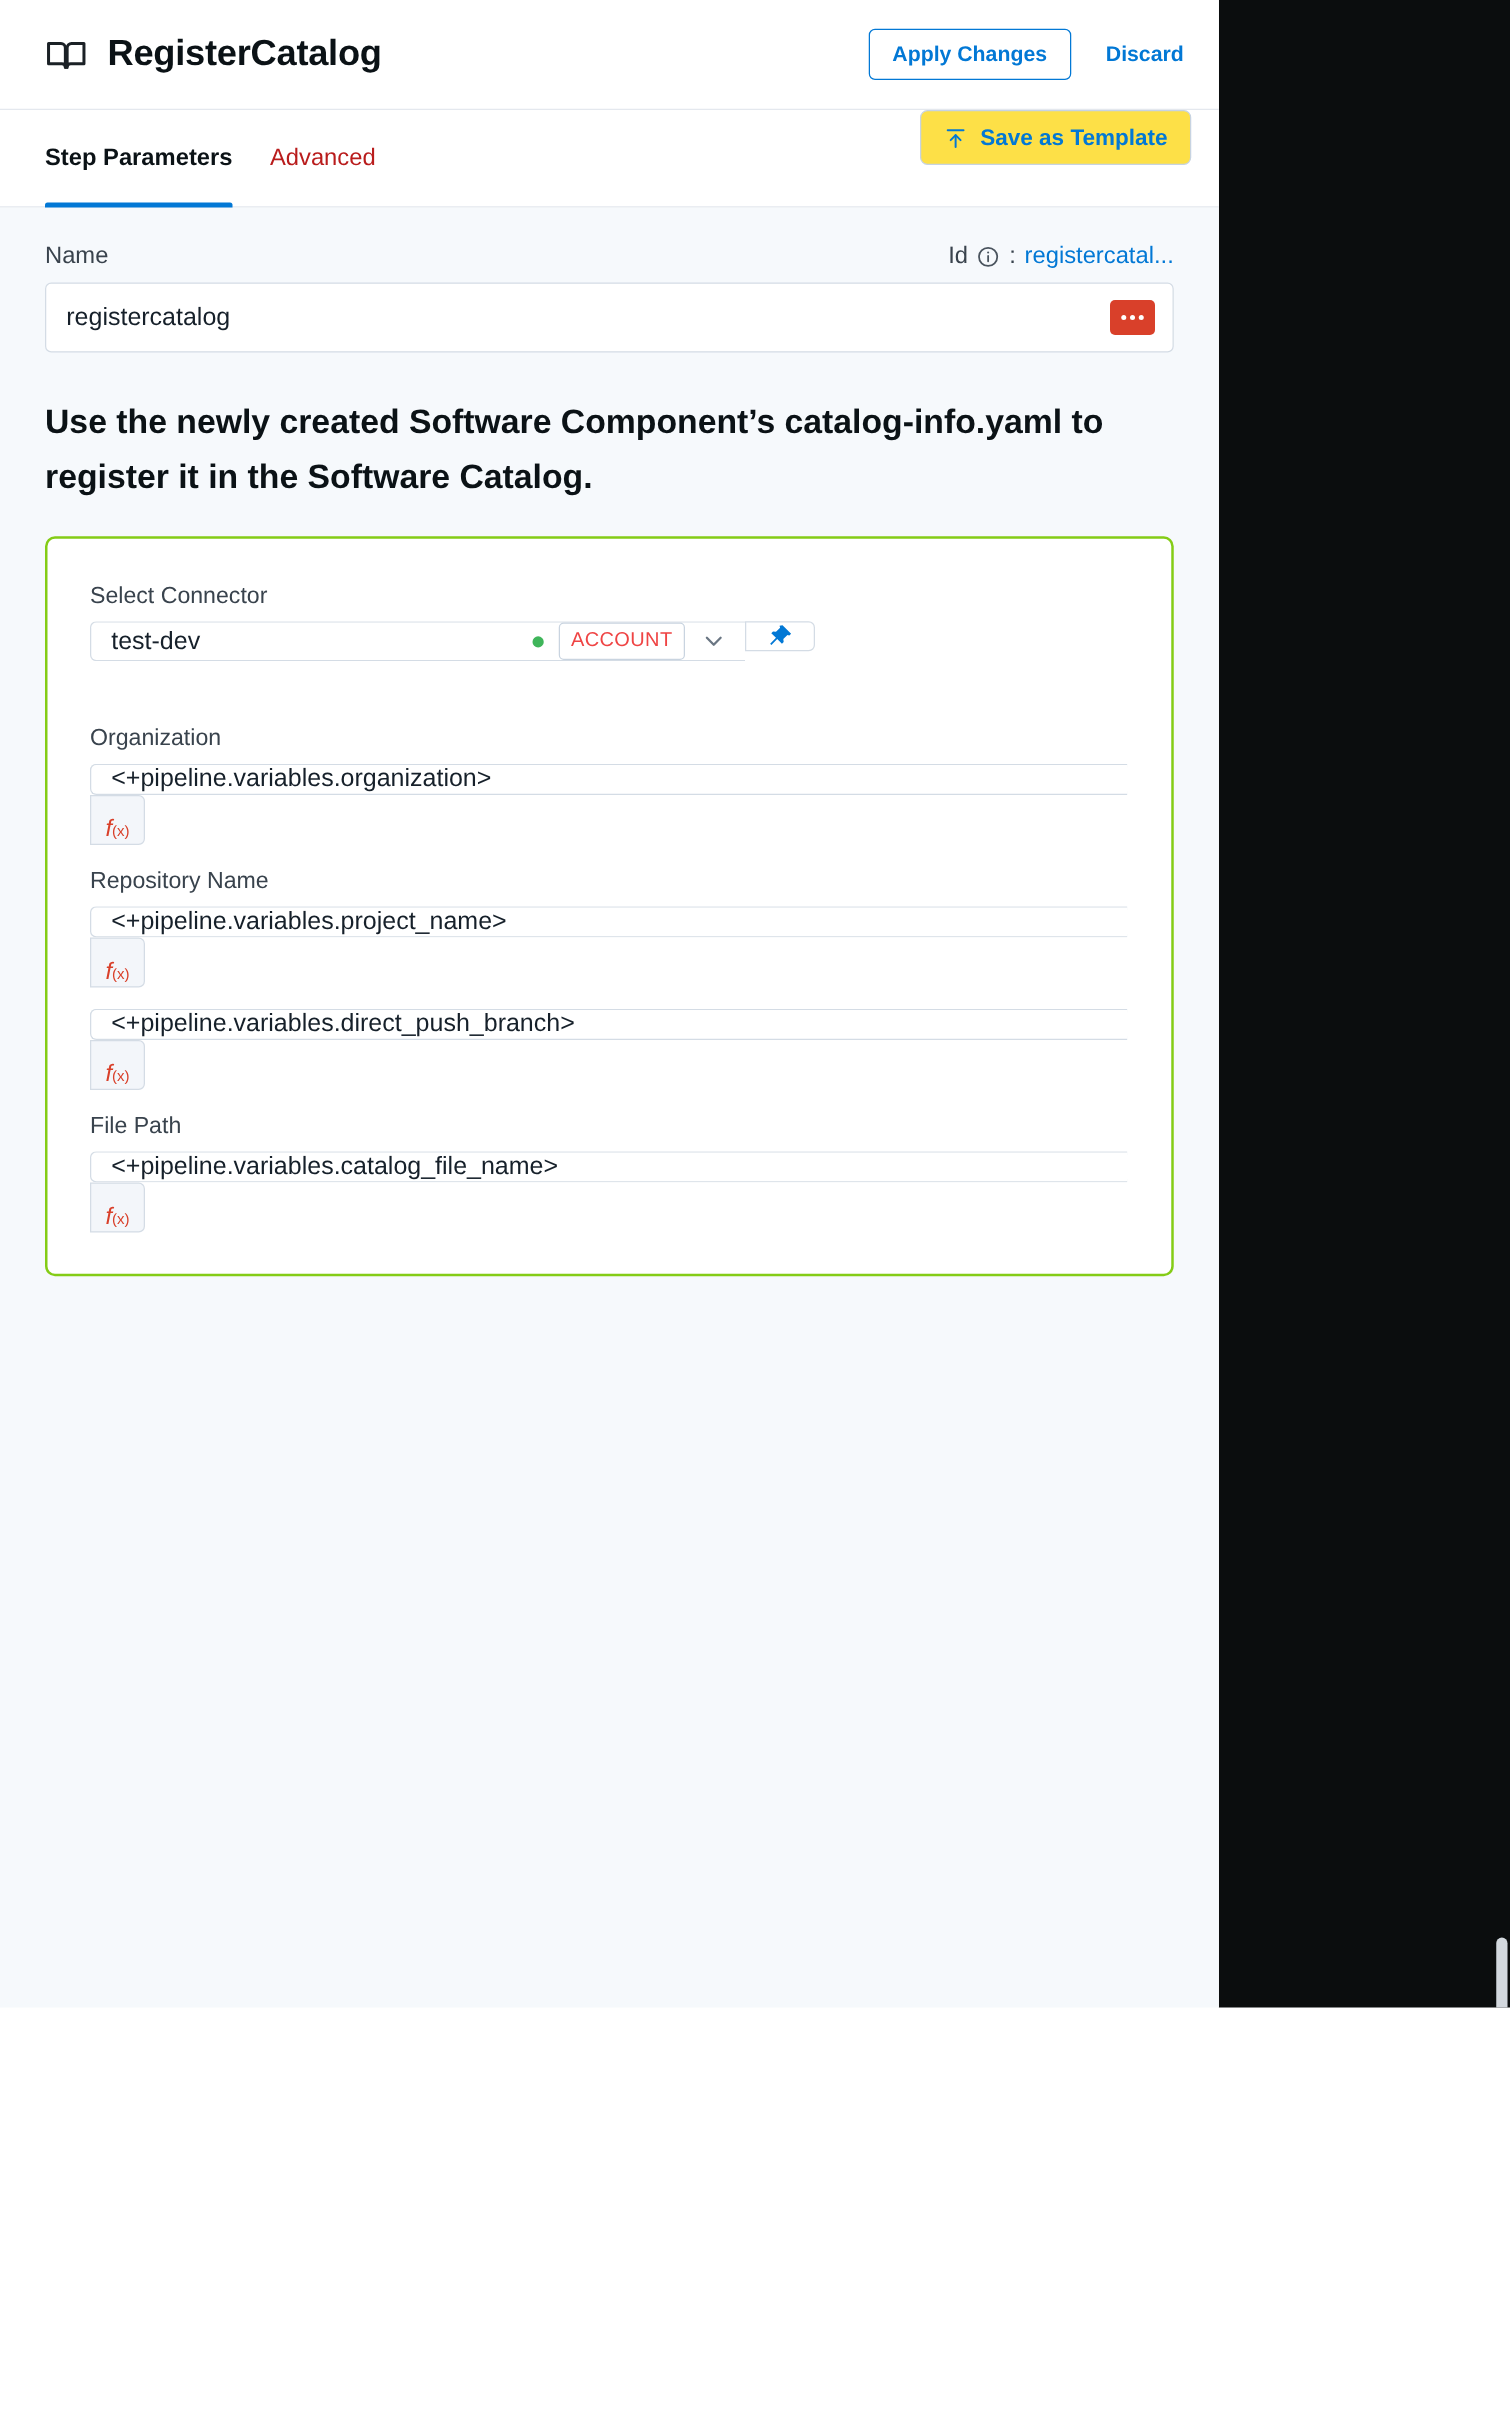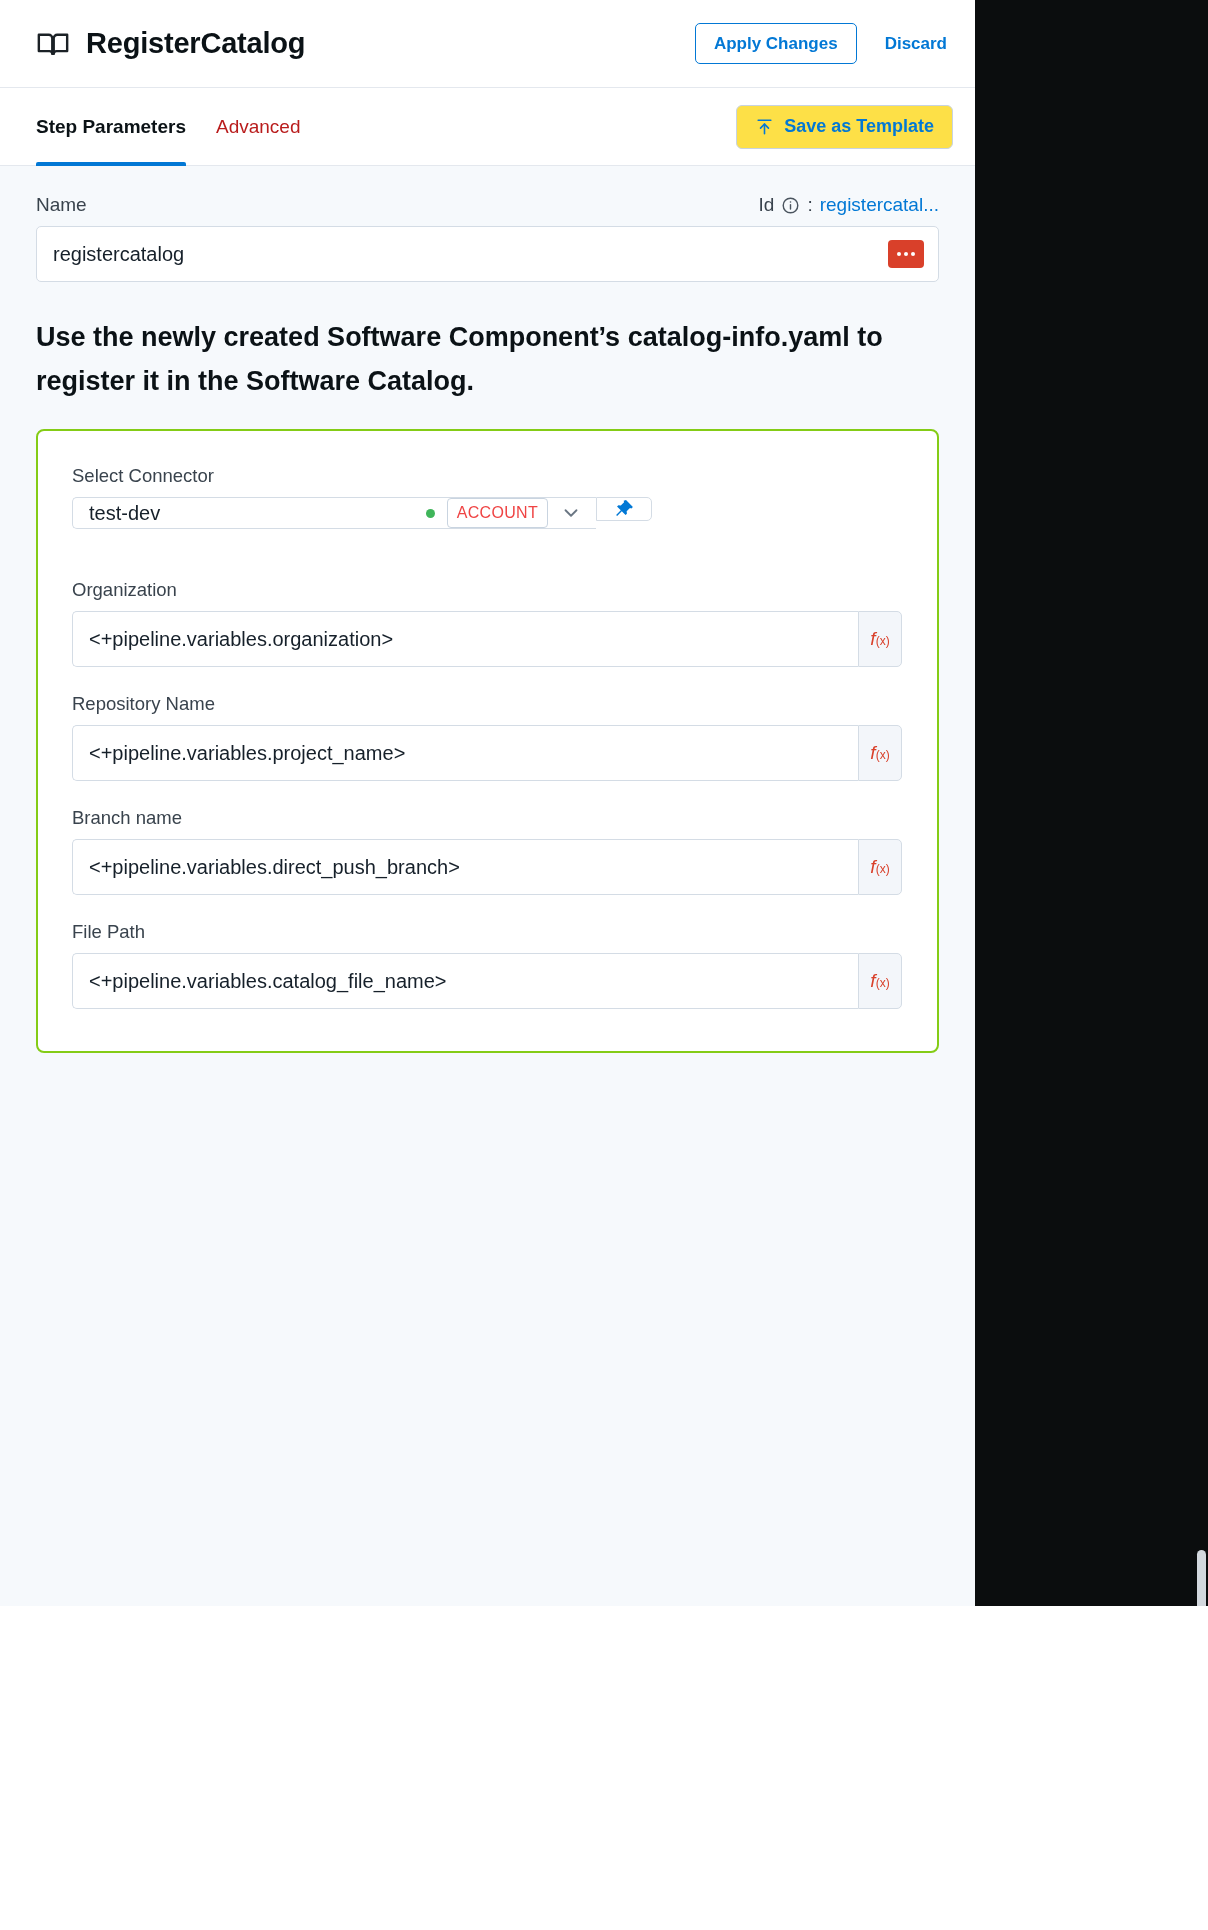--- a/index.html
+++ b/index.html
@@ -75,21 +75,21 @@
     border: none;
     cursor: pointer;
     font-family: "Liberation Sans", sans-serif;
   }
 
   
   .tabs-bar {
     height: 78px;
     flex: 0 0 78px;
     display: flex;
-    align-items: center;
+    align-items: flex-start;
     padding: 0 22px 0 36px;
     border-bottom: 1px solid #e4e8ee;
     background: #fff;
     position: relative;
   }
   .tab {
     font-size: 19px;
     color: #b91c1c;
     font-weight: 400;
     height: 78px;
@@ -268,20 +268,21 @@
     cursor: pointer;
   }
   .pin-icon { width: 22px; height: 22px; color: #0278d5; }
 
   
   .expr-row {
     display: flex;
     align-items: stretch;
     height: 56px;
     width: 830px;
+    flex-direction: column;
   }
   .expr-input {
     flex: 1 1 auto;
     border: 1px solid #d4dce5;
     border-right: none;
     border-radius: 5px 0 0 5px;
     background: #fff;
     font-size: 20px;
     color: #16202a;
     padding: 0 16px;
@@ -422,21 +423,20 @@
           <div class="expr-row">
             <input class="expr-input" type="text" value="&lt;+pipeline.variables.project_name&gt;" style="">
             <span class="fx-box">
               <span>f</span>
                 <sub>(x)</sub>
             </span>
           </div>
         </div>
 
         <div class="field">
-          <label class="field-label">Branch name</label>
           <div class="expr-row">
             <input class="expr-input" type="text" value="&lt;+pipeline.variables.direct_push_branch&gt;" style="">
             <span class="fx-box">
               <span>f</span>
                 <sub>(x)</sub>
             </span>
           </div>
         </div>
 
         <div class="field">

